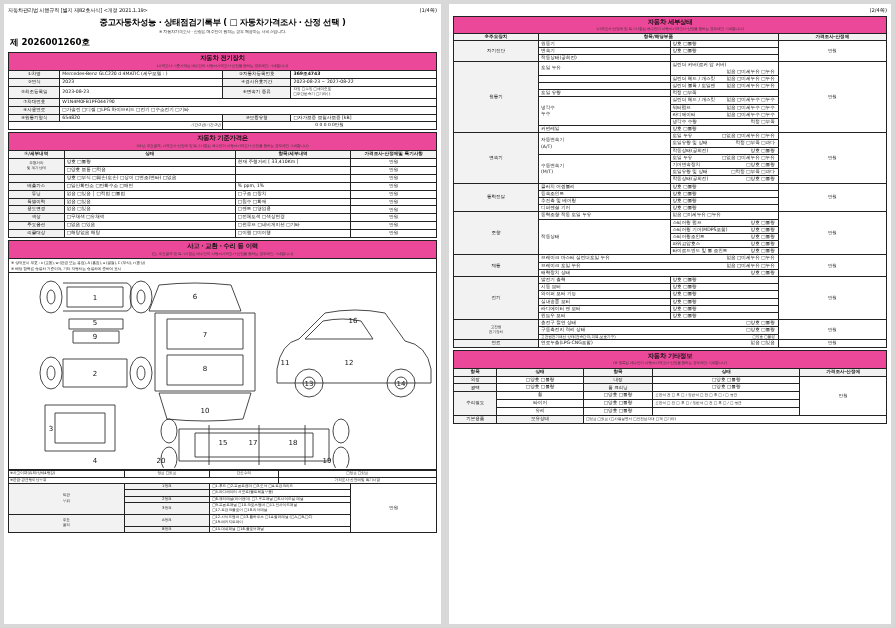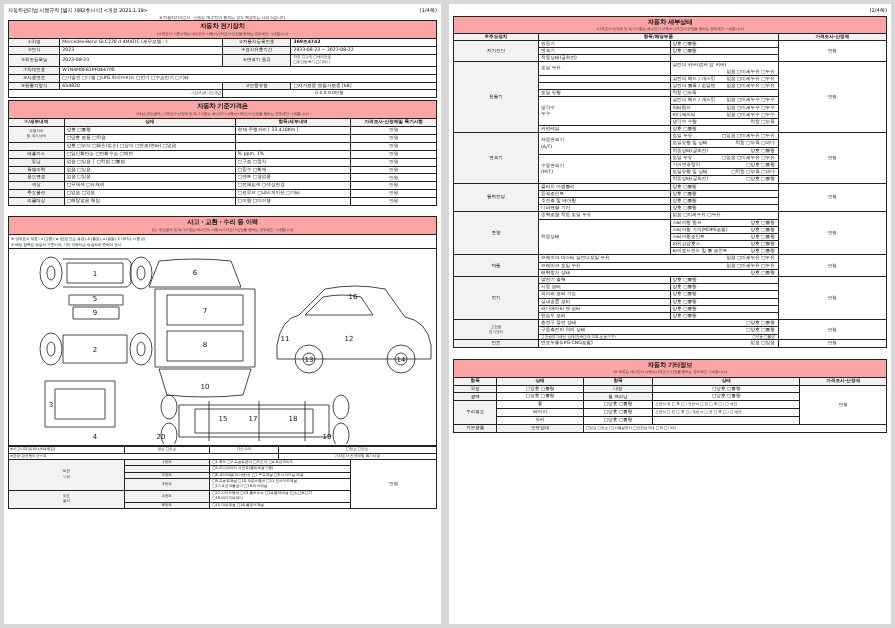--- a/index.html
+++ b/index.html
@@ -8,21 +8,21 @@
   .sheet{position:absolute;background:#fff;box-sizing:border-box;}
   #left{left:4px;top:4px;width:437px;height:620px;padding:3px 4px;}
   #right{left:449px;top:4px;width:442px;height:620px;padding:3px 4px;}
   .topline{display:flex;justify-content:space-between;font-size:5.2px;color:#111;}
   .topline .lt{letter-spacing:-0.2px;}
   .bigtitle{text-align:center;font-size:8.4px;font-weight:bold;margin-top:3px;letter-spacing:-0.3px;}
   .subnote{text-align:center;font-size:4.1px;color:#333;margin-top:1px;letter-spacing:-0.2px;}
   .docno{font-size:8.6px;font-weight:bold;margin:3px 0 3px 2px;}
   table{border-collapse:collapse;width:100%;font-size:4.6px;color:#111;}
   td,th{border:0.5px solid #222;padding:0px 1px;vertical-align:middle;line-height:1.5;}
-  .sechead{text-align:center;font-weight:bold;font-size:6.4px;background:#fca5a5;padding:1px;letter-spacing:-0.3px;}
+  .sechead{text-align:center;font-weight:bold;font-size:6.4px;background:#ec4899;padding:1px;letter-spacing:-0.3px;}
   .sechead small{display:block;font-weight:normal;font-size:3.7px;color:#333;letter-spacing:-0.2px;}
   .lbl{background:#f2f2f2;text-align:center;font-size:4.5px;}
   .ctr{text-align:center;}
   .bold{font-weight:bold;}
   .xs{font-size:3.7px;}
   .note{font-size:3.8px;color:#222;letter-spacing:-0.2px;line-height:1.45;}
   .won{text-align:center;font-size:4.4px;}
   .diagram{position:relative;height:196px;border:0.5px solid #222;border-top:none;background:#fff;}
   svg{display:block;}
   .tight td{line-height:1.35;}
@@ -33,21 +33,23 @@
 <body>
 
 <div id="page">
 
   <div class="sheet" id="left">
     <div class="topline">
       <span class="lt">자동차관리법 시행규칙 [별지 제82호서식] &lt;개정 2021.1.19&gt;</span>
       <span>(1/4쪽)</span>
     </div>
 
+    <div class="bigtitle">중고자동차성능 · 상태점검기록부  ( □ 자동차가격조사 · 산정 선택 )</div>
     <div class="subnote">※ 자동차가격조사 · 산정은 매수인이 원하는 경우 제공하는 서비스입니다.</div>
+    <div class="docno">제 2026001260호</div>
 
     <table>
       <tbody>
           <tr>
         <td colspan="4" class="sechead">
           <span>자동차 전기장치</span>
           <small>(가격조사·기준가격은 매수인이 자동차가격조사·산정을 원하는 경우에만 기재합니다)</small>
         </td>
       </tr>
       <tr>
@@ -160,21 +162,21 @@
       </tr>
       <tr>
         <td class="lbl">리콜대상</td>
         <td style="padding-left:2px">□해당없음  해당</td>
         <td style="padding-left:2px">□이행  □미이행</td>
         <td class="won">만원</td>
       </tr>
     </tbody>
       </table>
 
-    <table style="margin-top:10px">
+    <table style="margin-top:2px">
       <tbody>
           <tr>
         <td class="sechead">
           <span>사고 · 교환 · 수리 등 이력</span>
           <small>(단, 주요골격 및 특기사항은 매수인이 자동차가격조사·산정을 원하는 경우에만 기재합니다)</small>
         </td>
       </tr>
       <tr>
         <td class="note" style="padding:1px 2px">
           <div>※ 상태표시 부호 : x (교환), w (판금 또는 용접), A (흠집), u (굴절), C (부식), r (흔상)</div>
@@ -572,21 +574,21 @@
         <td class="lbl">연료</td>
         <td style="padding-left:2px" colspan="2">
           <span>연료누출(LPG·CNG포함)</span>
           <span style="float:right;padding-right:2px">없음  □있음</span>
         </td>
         <td class="won">만원</td>
       </tr>
     </tbody>
       </table>
 
-    <table style="margin-top:11px">
+    <table style="margin-top:2px">
       <tbody>
           <tr>
         <td colspan="5" class="sechead">
           <span>자동차 기타정보</span>
           <small>(※ 장록은 매수인이 자동차가격조사·산정을 원하는 경우에만 기재합니다)</small>
         </td>
       </tr>
       <tr>
         <td class="hdr2" style="width:10%">항목</td>
         <td class="hdr2" style="width:20%">상태</td>

